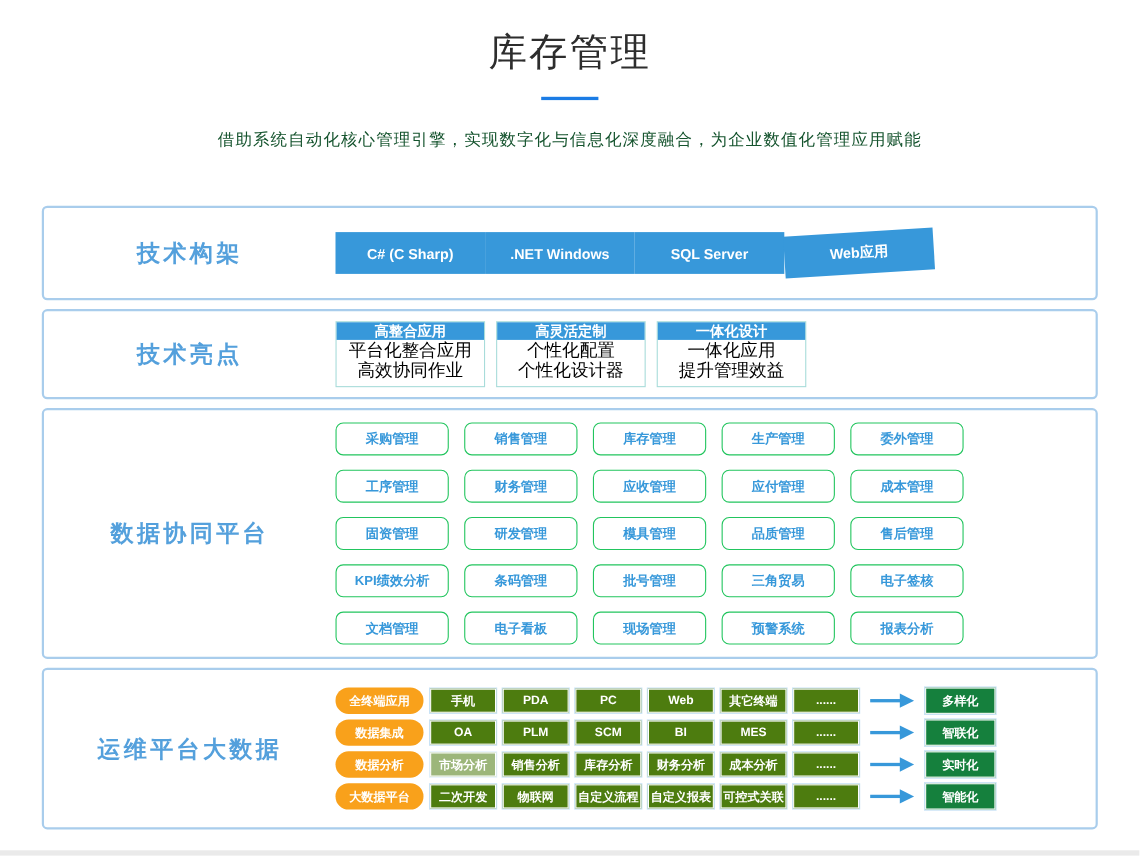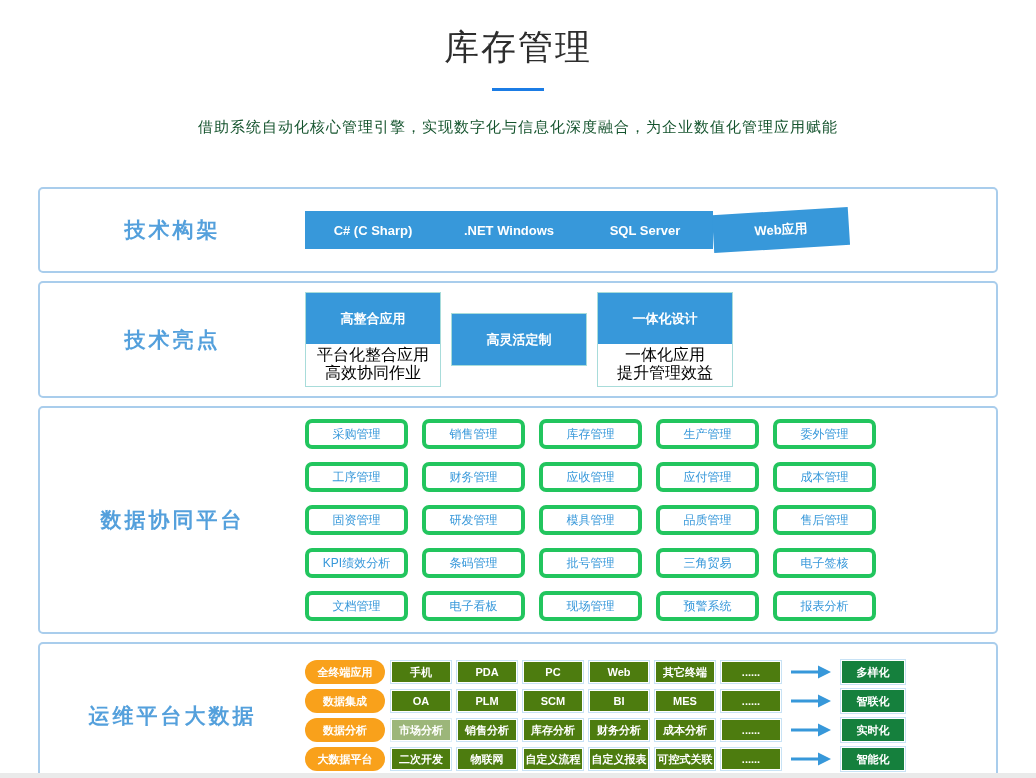--- a/index.html
+++ b/index.html
@@ -26,32 +26,32 @@
   .btn {
     width: 136px; height: 38px; background: #3798da; color: #fff;
     display: flex; align-items: center; justify-content: center;
     font-size: 13px; font-weight: bold;
   }
   .btn.tilt { transform: rotate(-3.5deg); }
   
   .cards { gap: 10px; padding: 9px 0; }
   .card { width: 136px; border: 1px solid #a8dcda; background: #fff; text-align: center; }
   .card-h {
-    height: 51px; background: #3798da; color: #fff; font-weight: bold; font-size: 13px;
+    height: 16px; background: #3798da; color: #fff; font-weight: bold; font-size: 13px;
     display: flex; align-items: center; justify-content: center;
   }
   .card-b { padding: 2px 0 4px; color: #000000; font-size: 16px; line-height: 18px; }
   
   .grid {
     display: grid; grid-template-columns: repeat(5, 103px);
     gap: 13px 14px; padding: 11px 0;
   }
   .chip {
-    height: 30px; background: #fff; border: 4px solid #22c55e; border-radius: 7px;
-    color: #3798da; font-size: 12px; font-weight: normal;
+    height: 30px; background: #fff; border: 1px solid #22c55e; border-radius: 7px;
+    color: #3798da; font-size: 12px; font-weight: bold;
     display: flex; align-items: center; justify-content: center;
   }
   
   .bd { display: flex; flex-direction: column; gap: 5px; padding: 16px 0; }
   .bd-row { display: flex; align-items: center; gap: 6px; }
   .tag {
     width: 80px; height: 24px; background: #f9a11b; color: #fff;
     font-size: 11px; font-weight: bold;
     display: flex; align-items: center; justify-content: center; flex: 0 0 80px; border-radius: 12px;
   }
@@ -97,20 +97,24 @@
     <div class="sec-body cards">
       <div class="card">
         <div class="card-h">高整合应用</div>
         <div class="card-b">
           <div>平台化整合应用</div>
           <div>高效协同作业</div>
         </div>
       </div>
       <div class="card">
         <div class="card-h">高灵活定制</div>
+        <div class="card-b">
+          <div>个性化配置</div>
+          <div>个性化设计器</div>
+        </div>
       </div>
       <div class="card">
         <div class="card-h">一体化设计</div>
         <div class="card-b">
           <div>一体化应用</div>
           <div>提升管理效益</div>
         </div>
       </div>
     </div>
   </div>

